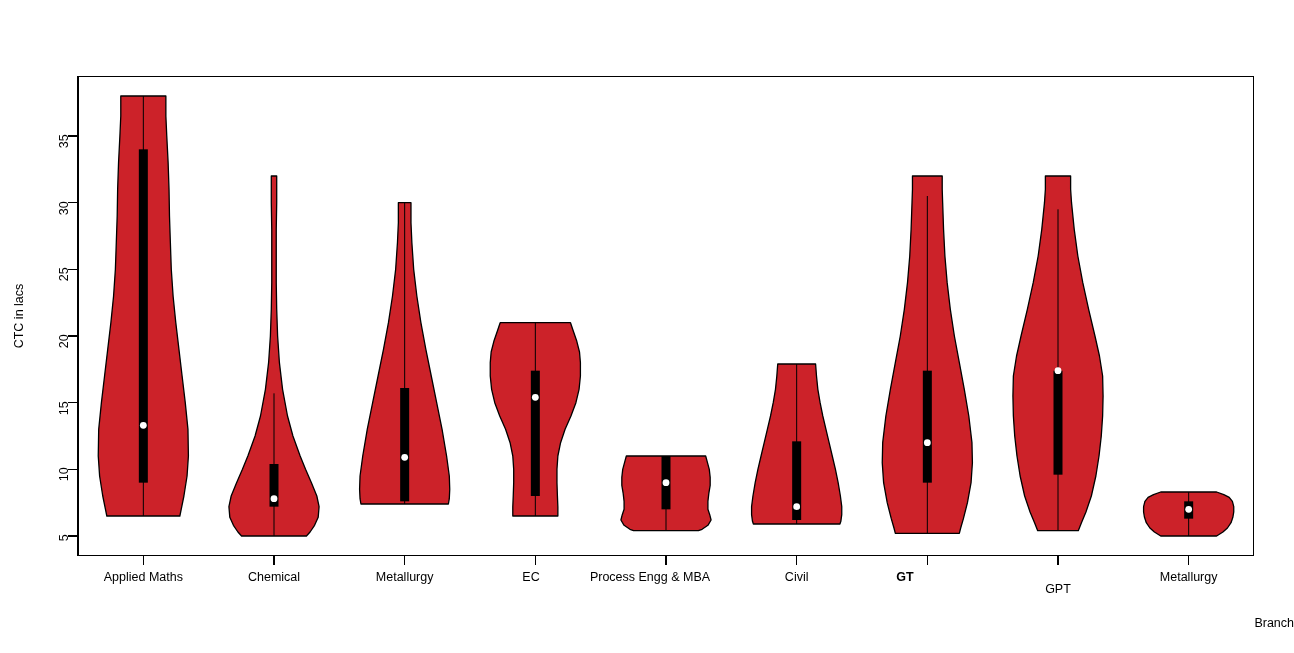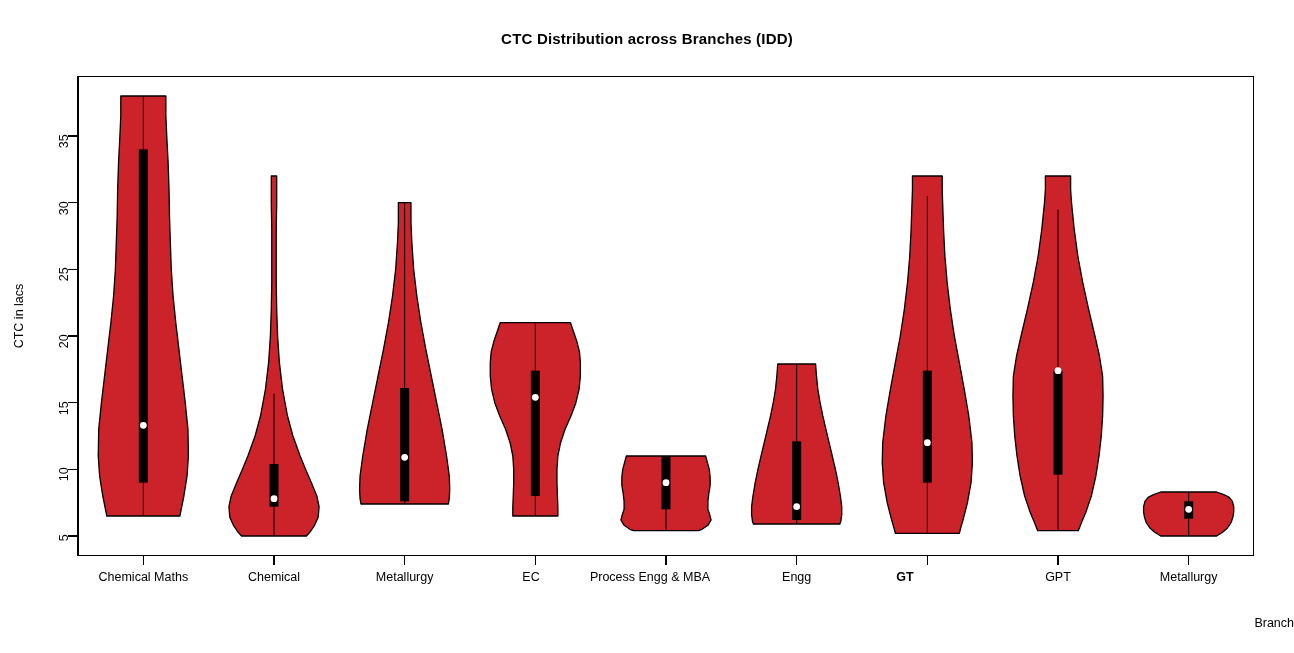--- a/index.html
+++ b/index.html
@@ -43,21 +43,20 @@
   #xlab{
     position:absolute;left:0;top:616px;width:1294px;text-align:right;
     font-size:12.5px;
   }
 </style>
 </head>
 <body>
 
 <div id="root">
 
-  <div id="chart-title">CTC Distribution across Branches (IDD)</div>
 
   <div id="y-axis">
       <div class="ytick-mark" style="top: 459.35px;"></div>
       <div class="ytick-label" style="top: 452px;">5</div>
       <div class="ytick-mark" style="top: 392.683px;"></div>
       <div class="ytick-label" style="top: 385.333px;">10</div>
       <div class="ytick-mark" style="top: 326.017px;"></div>
       <div class="ytick-label" style="top: 318.667px;">15</div>
       <div class="ytick-mark" style="top: 259.35px;"></div>
       <div class="ytick-label" style="top: 252px;">20</div>
@@ -125,34 +124,34 @@
       <g>
         <polygon points="1138.62,416.00 1145.83,418.67 1151.24,421.33 1154.39,425.33 1155.75,430.67 1155.75,436.00 1154.85,441.33 1153.04,446.67 1149.44,452.00 1144.93,456.00 1138.62,460.00 1082.72,460.00 1076.41,456.00 1071.90,452.00 1068.29,446.67 1066.49,441.33 1065.59,436.00 1065.59,430.67 1066.94,425.33 1070.09,421.33 1075.50,418.67 1082.72,416.00" fill="#CC2229" stroke="#000000" stroke-width="1.3" stroke-linejoin="round"></polygon>
         <line x1="1110.6666666666665" x2="1110.6666666666665" y1="416" y2="460" stroke="#000000" stroke-width="1"></line>
         <rect x="1106.1666666666665" y="425.3333333333333" width="9" height="17.33333333333337" fill="#000000" stroke="none"></rect>
         <circle cx="1110.6666666666665" cy="433.3333333333333" r="3.4" fill="#FFFFFF" stroke="none"></circle>
       </g>
     </svg>
 
   <div id="x-axis">
       <div class="xtick-mark" style="left: 142.683px;"></div>
-      <div class="xtick-label" style="left: 143.333px;">Chemical Maths</div>
+      <div class="xtick-label" style="left: 143.333px;">Applied Maths</div>
       <div class="xtick-mark" style="left: 273.35px;"></div>
       <div class="xtick-label" style="left: 274px; text-align: right;">Chemical</div>
       <div class="xtick-mark" style="left: 404.017px;"></div>
       <div class="xtick-label" style="left: 404.667px;">Metallurgy</div>
       <div class="xtick-mark" style="left: 534.683px;"></div>
       <div class="xtick-label" style="left: 531px;">EC</div>
       <div class="xtick-mark" style="left: 665.35px;"></div>
       <div class="xtick-label" style="left: 650px;">Process Engg &amp; MBA</div>
       <div class="xtick-mark" style="left: 796.017px;"></div>
-      <div class="xtick-label" style="left: 796.667px;">Engg</div>
+      <div class="xtick-label" style="left: 796.667px;">Civil</div>
       <div class="xtick-mark" style="left: 926.683px;"></div>
       <div class="xtick-label" style="left: 905px; font-weight: bold;">GT</div>
       <div class="xtick-mark" style="left: 1057.35px;"></div>
-      <div class="xtick-label" style="left: 1058px;">GPT</div>
+      <div class="xtick-label" style="left: 1058px; margin-top: 12px;">GPT</div>
       <div class="xtick-mark" style="left: 1188.02px;"></div>
       <div class="xtick-label" style="left: 1188.67px;">Metallurgy</div>
     </div>
 
   <div id="xlab">Branch</div>
 
 </div>
 
 </body></html>

